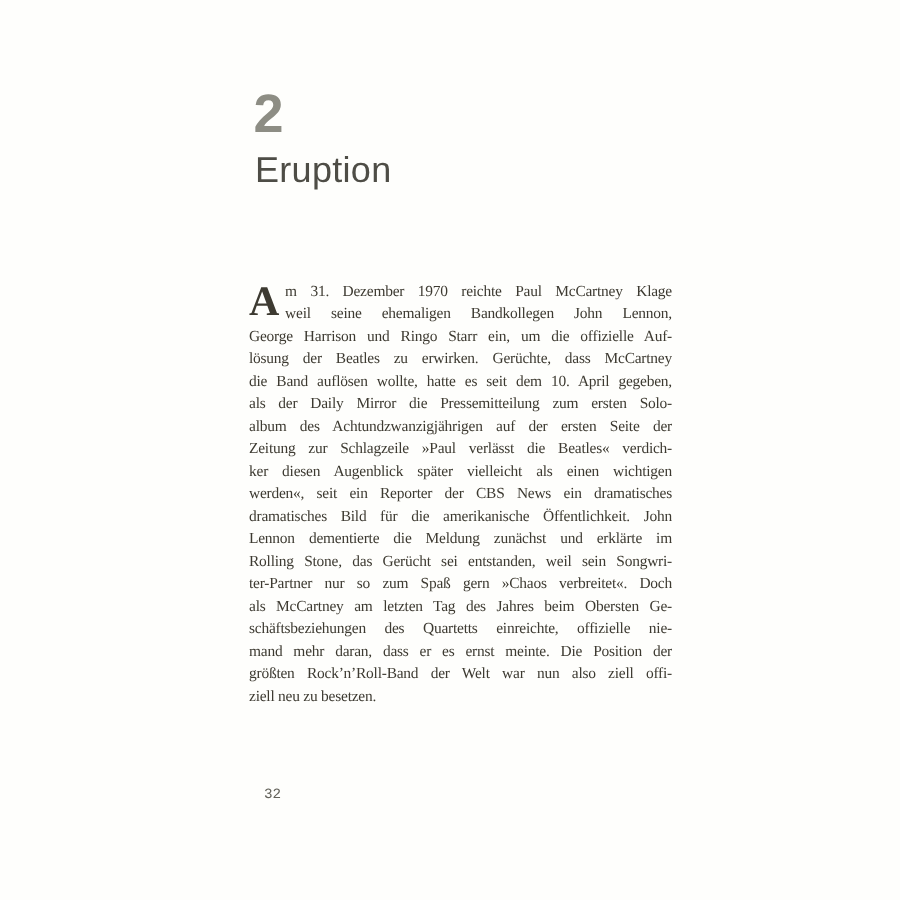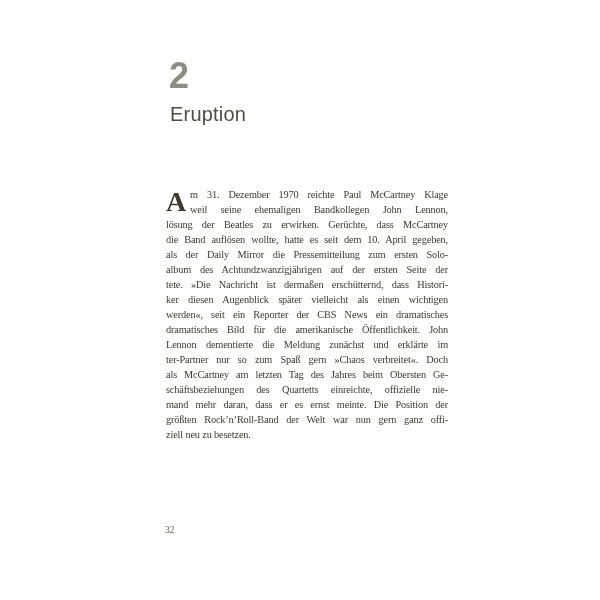--- a/index.html
+++ b/index.html
@@ -26,21 +26,21 @@
     font-size: 36px;
     line-height: 38px;
     color: var(--chnum, #8d8d84);
   }
   .chapter-title {
     position: absolute;
     left: 170px;
     top: 102px;
     font-family: "Liberation Sans", sans-serif;
     font-weight: 500;
-    font-size: 20px;
+    font-size: 24px;
     line-height: 24px;
     letter-spacing: 0.2px;
     color: var(--chtitle, #4e4d46);
   }
   .body-text {
     position: absolute;
     left: 166px;
     top: 187px;
     width: 282px;
     font-size: 10.3px;
@@ -64,50 +64,53 @@
     text-align-last: justify;
     text-justify: inter-word;
     white-space: normal;
   }
   .line.last {
     text-align-last: left;
   }
   .italic { }
   .page-number {
     position: absolute;
-    left: 165px;
+    left: 176px;
     top: 524px;
     font-size: 9.5px;
     line-height: 12px;
     color: var(--pagenum, #63625a);
+    font-family: Liberation Mono, monospace;
   }
 </style>
 </head>
 <body>
 
 <div class="page" style="--bg: #fefefc; --chnum: #8d8d84; --chtitle: #4e4d46; --body: #3d3a31; --pagenum: #63625a;">
   <div class="chapter-number">2</div>
   <div class="chapter-title">Eruption</div>
 
   <div class="body-text">
     <span class="dropcap">A</span>
 
   <div class="line"><span>m 31. Dezember 1970 reichte Paul McCartney Klage</span></div>
       <div class="line"><span>weil seine ehemaligen Bandkollegen John Lennon,</span></div>
+      <div class="line"><span>George Harrison und Ringo Starr ein, um die offizielle Auf-</span></div>
       <div class="line"><span>lösung der Beatles zu erwirken. Gerüchte, dass McCartney</span></div>
       <div class="line"><span>die Band auflösen wollte, hatte es seit dem 10. April gegeben,</span></div>
       <div class="line"><span>als der </span><span class="italic">Daily Mirror</span><span> die Pressemitteilung zum ersten Solo-</span></div>
       <div class="line"><span>album des Achtundzwanzigjährigen auf der ersten Seite der</span></div>
-      <div class="line"><span>tete. »Die Nachricht ist dermaßen erschütternd, dass Histori-</span></div>
+      <div class="line"><span>Zeitung zur Schlagzeile »Paul verlässt die Beatles« verdich-</span></div>
       <div class="line"><span>ker diesen Augenblick später vielleicht als einen wichtigen</span></div>
       <div class="line"><span>werden«, seit ein Reporter der </span><span class="italic">CBS News</span><span> ein dramatisches</span></div>
       <div class="line"><span>dramatisches Bild für die amerikanische Öffentlichkeit. John</span></div>
       <div class="line"><span>Lennon dementierte die Meldung zunächst und erklärte im</span></div>
+      <div class="line"><span class="italic">Rolling Stone</span><span>, das Gerücht sei entstanden, weil sein Songwri-</span></div>
       <div class="line"><span>ter-Partner nur so zum Spaß gern »Chaos verbreitet«. Doch</span></div>
       <div class="line"><span>als McCartney am letzten Tag des Jahres beim Obersten Ge-</span></div>
       <div class="line"><span>schäftsbeziehungen des Quartetts einreichte, offizielle nie-</span></div>
       <div class="line"><span>mand mehr daran, dass er es ernst meinte. Die Position der</span></div>
-      <div class="line"><span>größten Rock’n’Roll-Band der Welt war nun gern ganz offi-</span></div>
+      <div class="line"><span>größten Rock’n’Roll-Band der Welt war nun also ziell offi-</span></div>
       <div class="line last"><span>ziell neu zu besetzen.</span></div>
     </div>
 
   <div class="page-number">32</div>
 </div>
 
 </body></html>

